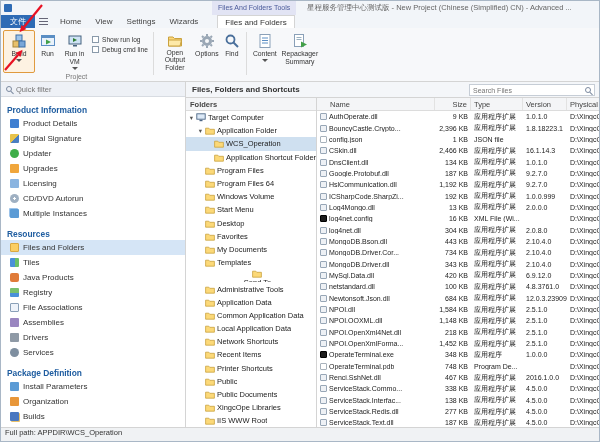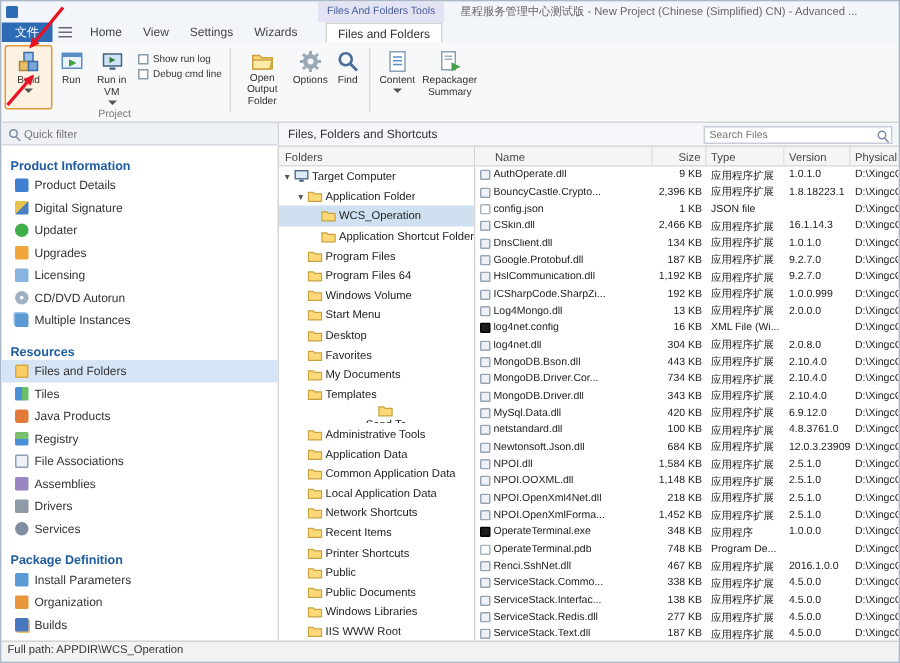--- a/index.html
+++ b/index.html
@@ -62,27 +62,27 @@
   .nav-icon.c-file-assoc { background:#eef3fa; border:1px solid #8aa0b8; }
   .nav-icon.c-assemblies { background:#9a86c0; }
   .nav-icon.c-drivers { background:#8f9aa6; }
   .nav-icon.c-services { background:#7f8fa0; border-radius:50%; }
   .nav-icon.c-install-params { background:#5b9bd5; }
   .nav-icon.c-organization { background:#e8973a; }
   .nav-icon.c-builds { background:#4a78c0; box-shadow:1px 1px 0 #e8c06a; }
 
   
   .main-header { position:absolute; left:185px; right:0; top:81px; height:16px; background:#f4f6f9; border-bottom:1px solid #d4d4d4; display:flex; align-items:center; padding-left:6px; }
-  .main-header .mh-title { font-size:8px; color:#333; }
+  .main-header .mh-title { font-size:8px; color:#333;font-weight:bold; }
   .search-box { position:absolute; right:4px; top:2px; width:126px; height:12px; background:#fff; border:1px solid #c6cdd6; display:flex; align-items:center; padding:0 3px; gap:3px; }
   .search-box input { flex:1; border:none; outline:none; background:transparent; font-size:7px; color:#555; font-family:inherit; min-width:0; }
 
   
   .folders-panel { position:absolute; left:185px; top:97px; width:131px; bottom:14px; border-right:1px solid #d4d4d4; overflow:hidden; background:#fff; }
-  .panel-head { height:13px; background:#f4f5f7; border-bottom:1px solid #dcdcdc; font-size:7.5px; color:#444; display:flex; align-items:center; padding-left:4px; }
+  .panel-head { height:13px; background:#f4f5f7; border-bottom:1px solid #dcdcdc; font-size:7.5px; color:#444; display:flex; align-items:center; padding-left:4px;font-weight:bold; }
   .tree-row { display:flex; align-items:center; height:13.2px; font-size:7.5px; color:#222; white-space:nowrap; overflow:hidden; cursor:default; }
   .tree-row.sel { background:#cfe0f0; }
   .expander { width:7px; display:inline-block; font-size:6.5px; color:#555; text-align:center; flex:none; }
   .expander.c-open::before { content:"▾"; }
   .tree-icon { flex:none; display:inline-flex; width:11px; justify-content:center; }
   .tree-icon svg { display:none; }
   .tree-icon.c-computer .svg-computer { display:inline; }
   .tree-icon.c-folder .svg-folder, .tree-icon.c-folder-shortcut .svg-folder { display:inline; }
   .tree-label { padding-left:2px; overflow:hidden; }
 
@@ -608,21 +608,21 @@
         </div>
 
         <div class="tree-row" style="padding-left: 11px;">
           <span class="expander"></span>
           <span class="tree-icon c-folder">
 
             <svg class="svg-folder" width="10" height="9" viewBox="0 0 10 9">
               <path d="M0.6 2.2 h3.2 l1 1.1 h4.6 v4.9 H0.6 z" fill="#fcd978" stroke="#c9a23f" stroke-width="0.8"></path>
             </svg>
           </span>
-          <span class="tree-label">Windows Libraries</span>
+          <span class="tree-label">XingcOpe Libraries</span>
         </div>
 
         <div class="tree-row" style="padding-left: 11px;">
           <span class="expander"></span>
           <span class="tree-icon c-folder">
 
             <svg class="svg-folder" width="10" height="9" viewBox="0 0 10 9">
               <path d="M0.6 2.2 h3.2 l1 1.1 h4.6 v4.9 H0.6 z" fill="#fcd978" stroke="#c9a23f" stroke-width="0.8"></path>
             </svg>
           </span>

